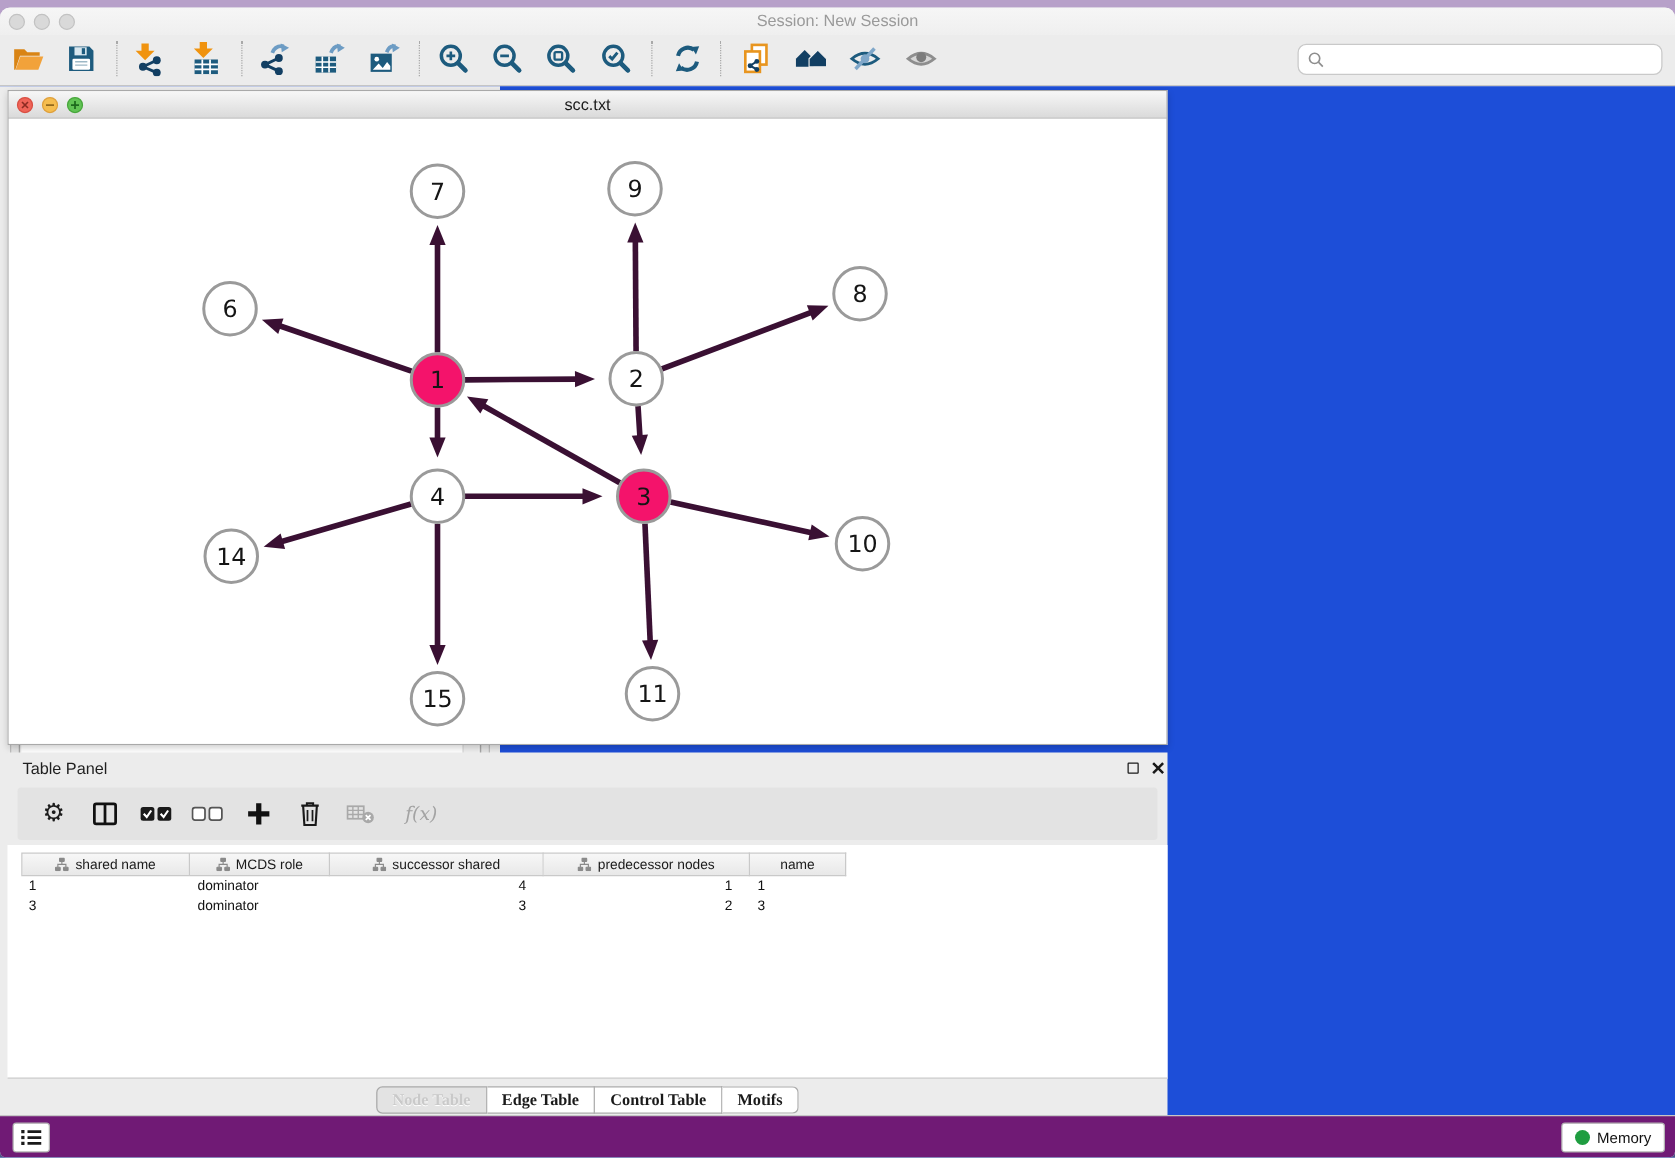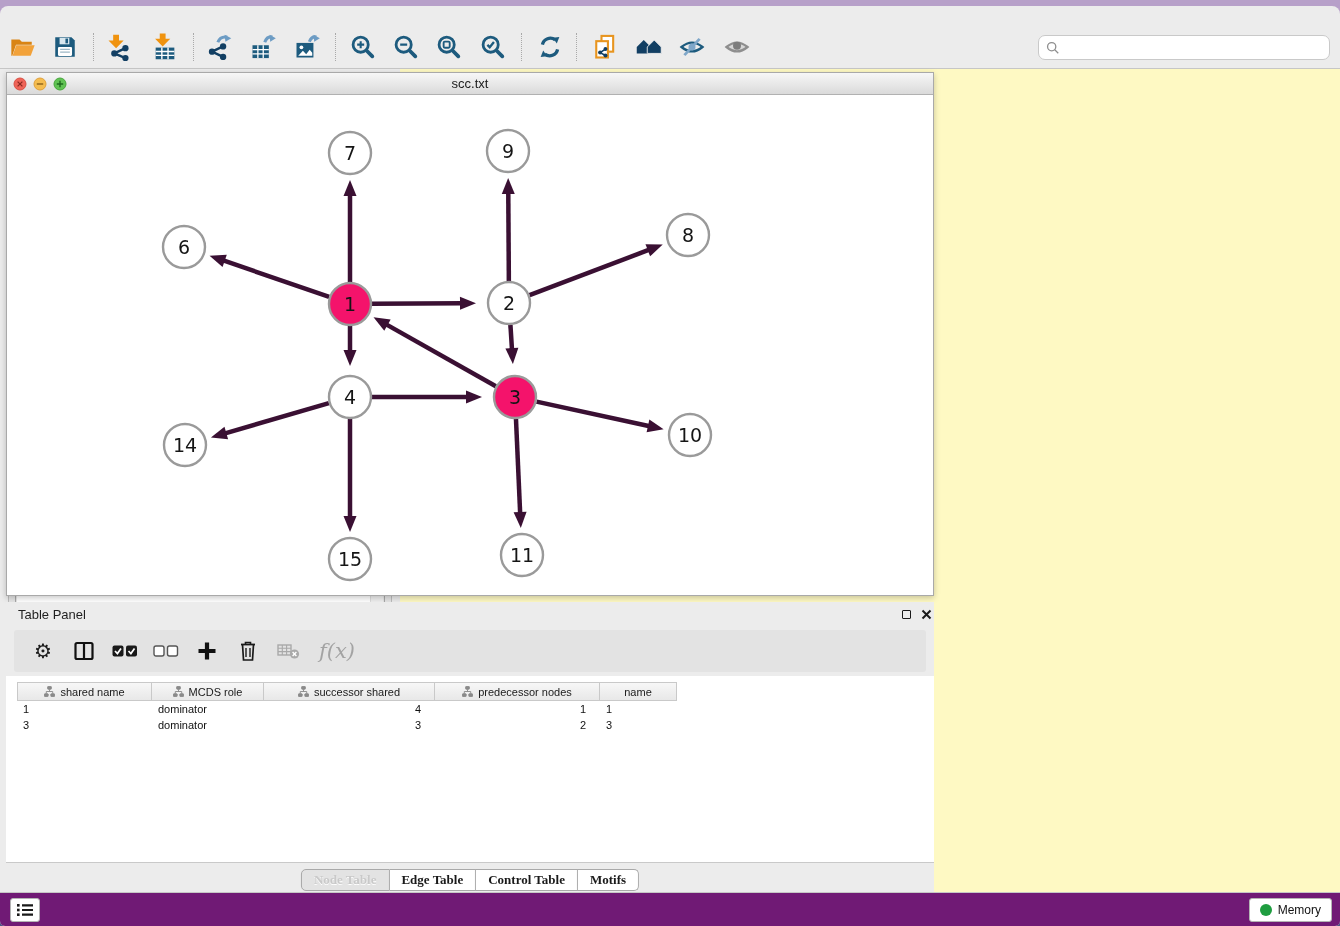--- a/index.html
+++ b/index.html
@@ -28,21 +28,21 @@
   .tbico { position:absolute; top:4px; width:30px; height:30px; display:flex;
     align-items:center; justify-content:center; cursor:default; }
   .tbsep { position:absolute; top:5px; height:28px; width:0;
     border-left:1px dotted #a9a9a9; }
   .searchbox { position:absolute; right:10px; top:7px; width:292px; height:25px;
     background:#fff; border:1px solid #c9c9c9; border-radius:7px;
     display:flex; align-items:center; padding:0 7px; }
   .searchbox input { border:none; outline:none; flex:1; font-size:13px;
     font-family:"Liberation Sans",sans-serif; background:transparent; margin-left:5px; }
   
-  .content { position:absolute; left:0; right:0; top:63px; bottom:34px; background:#fef9c3; }
+  .content { position:absolute; left:0; right:0; top:63px; bottom:34px; background:#1d4ed8; }
   
   .cpanel { position:absolute; left:0; top:0; width:400px; height:100%; background:#ececec; }
   .panel-title { font-size:13px; color:#1f1f1f; }
   .cp-head { position:absolute; left:14px; top:9px; }
   .win-mini { position:absolute; top:10px; width:12px; height:12px; display:flex; align-items:center; justify-content:center; }
   .float-sq { width:9px; height:9px; border:1.6px solid #1a1a1a; border-radius:1px; display:inline-block; }
   .seg { position:absolute; display:inline-flex;font-family:Liberation Serif, serif; }
   .seg .tab { height:22px; line-height:20px; padding:0 12px; background:#fff;
     border:1px solid #a9a9a9; border-left:none; font-size:13px; font-weight:bold; color:#1a1a1a; }
   .seg .tab:first-child { border-left:1px solid #a9a9a9; border-radius:5px 0 0 5px; }
@@ -82,21 +82,21 @@
   .netlight { position:absolute; top:4px; }
   .canvas { position:absolute; left:0; right:0; top:22px; bottom:0; background:#fff; }
   
   .tpanel { position:absolute; left:6px; top:533px; width:928px; height:294px; background:#ececec; }
   .tp-title { position:absolute; left:12px; top:5px; }
   .tp-toolbar { position:absolute; left:8px; right:8px; top:28px; height:42px;
     background:#e3e3e3; border-radius:3px; display:flex; align-items:center;
     padding-left:16px; gap:15px; }
   .tpico { width:26px; height:26px; display:flex; align-items:center; justify-content:center; }
   .gear-glyph { font-size:20px; color:#1c1c1c; line-height:1; }
-  .fx-glyph { font-family:"DejaVu Serif", serif; font-style:italic; font-size:21px; color:#a3a3a3; }
+  .fx-glyph { font-family:"DejaVu Serif", serif; font-style:italic; font-size:15px; color:#a3a3a3; }
   .tp-body { position:absolute; left:0; right:0; top:74px; height:187px; background:#fff;
     border-bottom:1px solid #c9c9c9; }
   .thead { position:absolute; left:11px; top:6px; display:flex;justify-content:flex-end; }
   .th { height:19px; background:linear-gradient(#f7f7f7,#e8e8e8);
     border:1px solid #c9c9c9; border-left:none; display:inline-flex; align-items:center;
     justify-content:center; gap:5px; font-size:11px; color:#1a1a1a; }
   .th:first-child { border-left:1px solid #c9c9c9; }
   .treeic { width:11px; height:11px; fill:#8a8a8a; stroke:#8a8a8a; }
   .trows { position:absolute; left:11px; top:25px; }
   .tr { display:flex; height:16px; }
@@ -111,20 +111,26 @@
     background:#fff; border:1px solid #b4b4b4; border-radius:3px;
     display:flex; align-items:center; gap:6px; font-size:12px; color:#111; }
   .mem-dot { width:12px; height:12px; border-radius:50%; }
   .thumb { position:absolute; background:#d2d2d2; border:1px solid #bbbbbb; border-radius:2px; }
 </style>
 </head>
 <body>
 
 <div class="win">
 
+  <div class="titlebar">
+    <span class="light gray" style="left:7px"></span>
+    <span class="light gray" style="left:27px"></span>
+    <span class="light gray" style="left:47px"></span>
+    <div class="title">Session: New Session</div>
+  </div>
 
   <div class="toolbar">
     <span class="tbico" style="left:8px">
       <svg width="28" height="28" viewBox="0 0 24 24">
           <path d="M2 5.5h7l2 2h8.5v2.5H6l-3.2 9.5H2z" fill="#d98414"></path>
           <path d="M6.2 10.5H22l-3.4 9H3z" fill="#f2a23a"></path>
         </svg>
     </span>
     <span class="tbico" style="left:50px">
       <svg width="26" height="26" viewBox="0 0 24 24">

